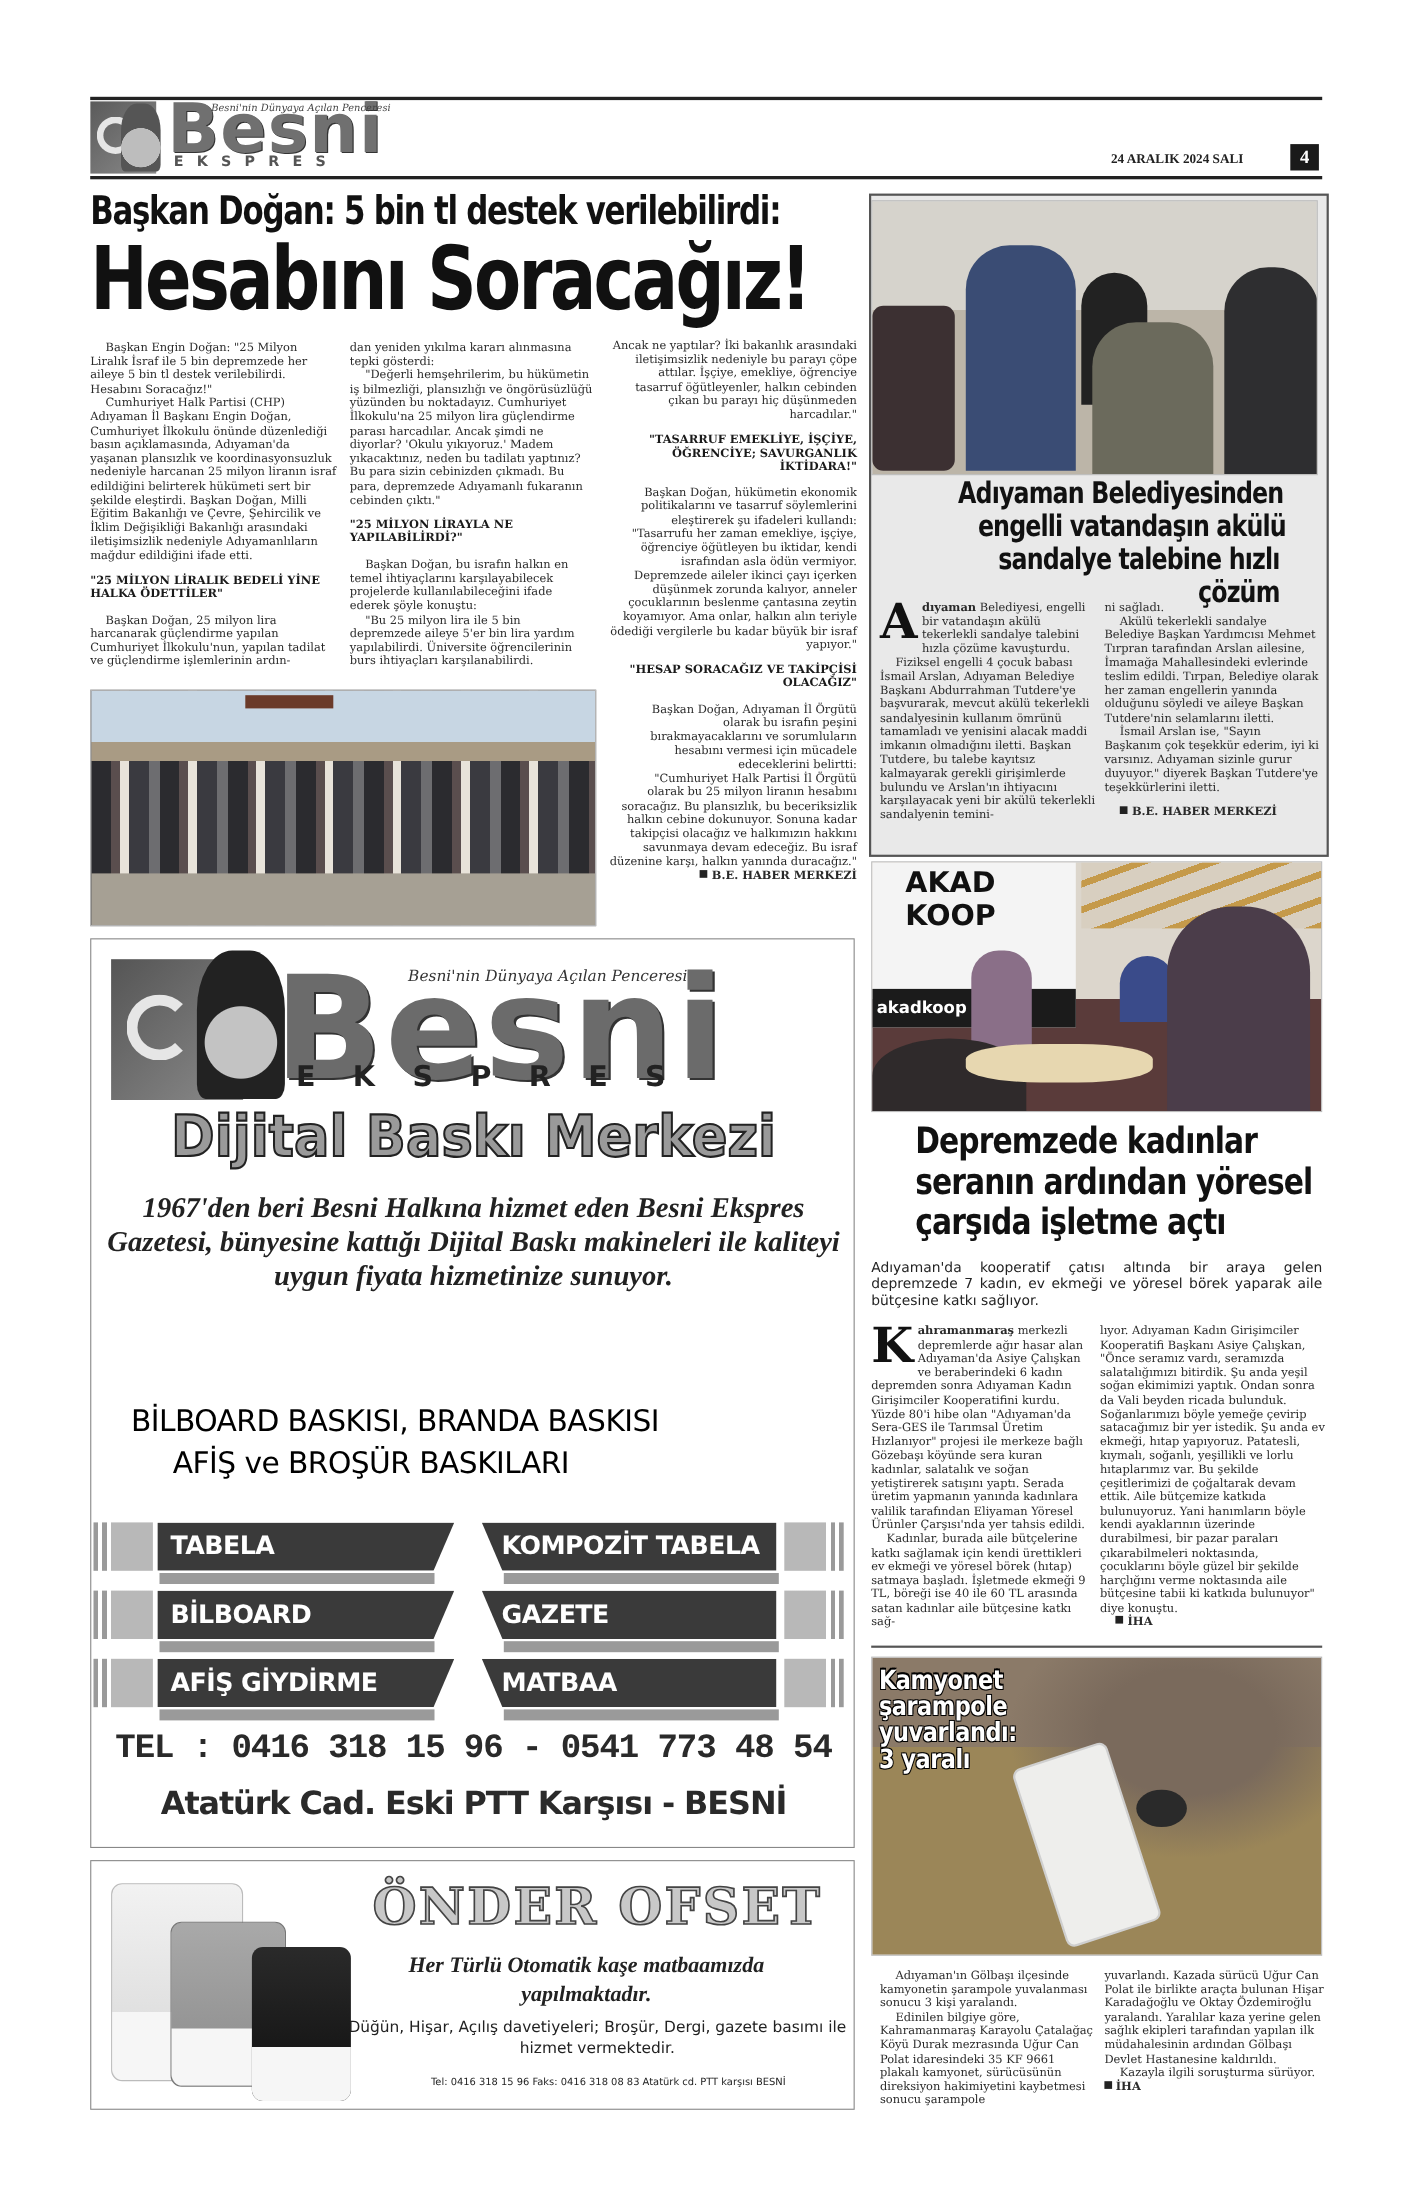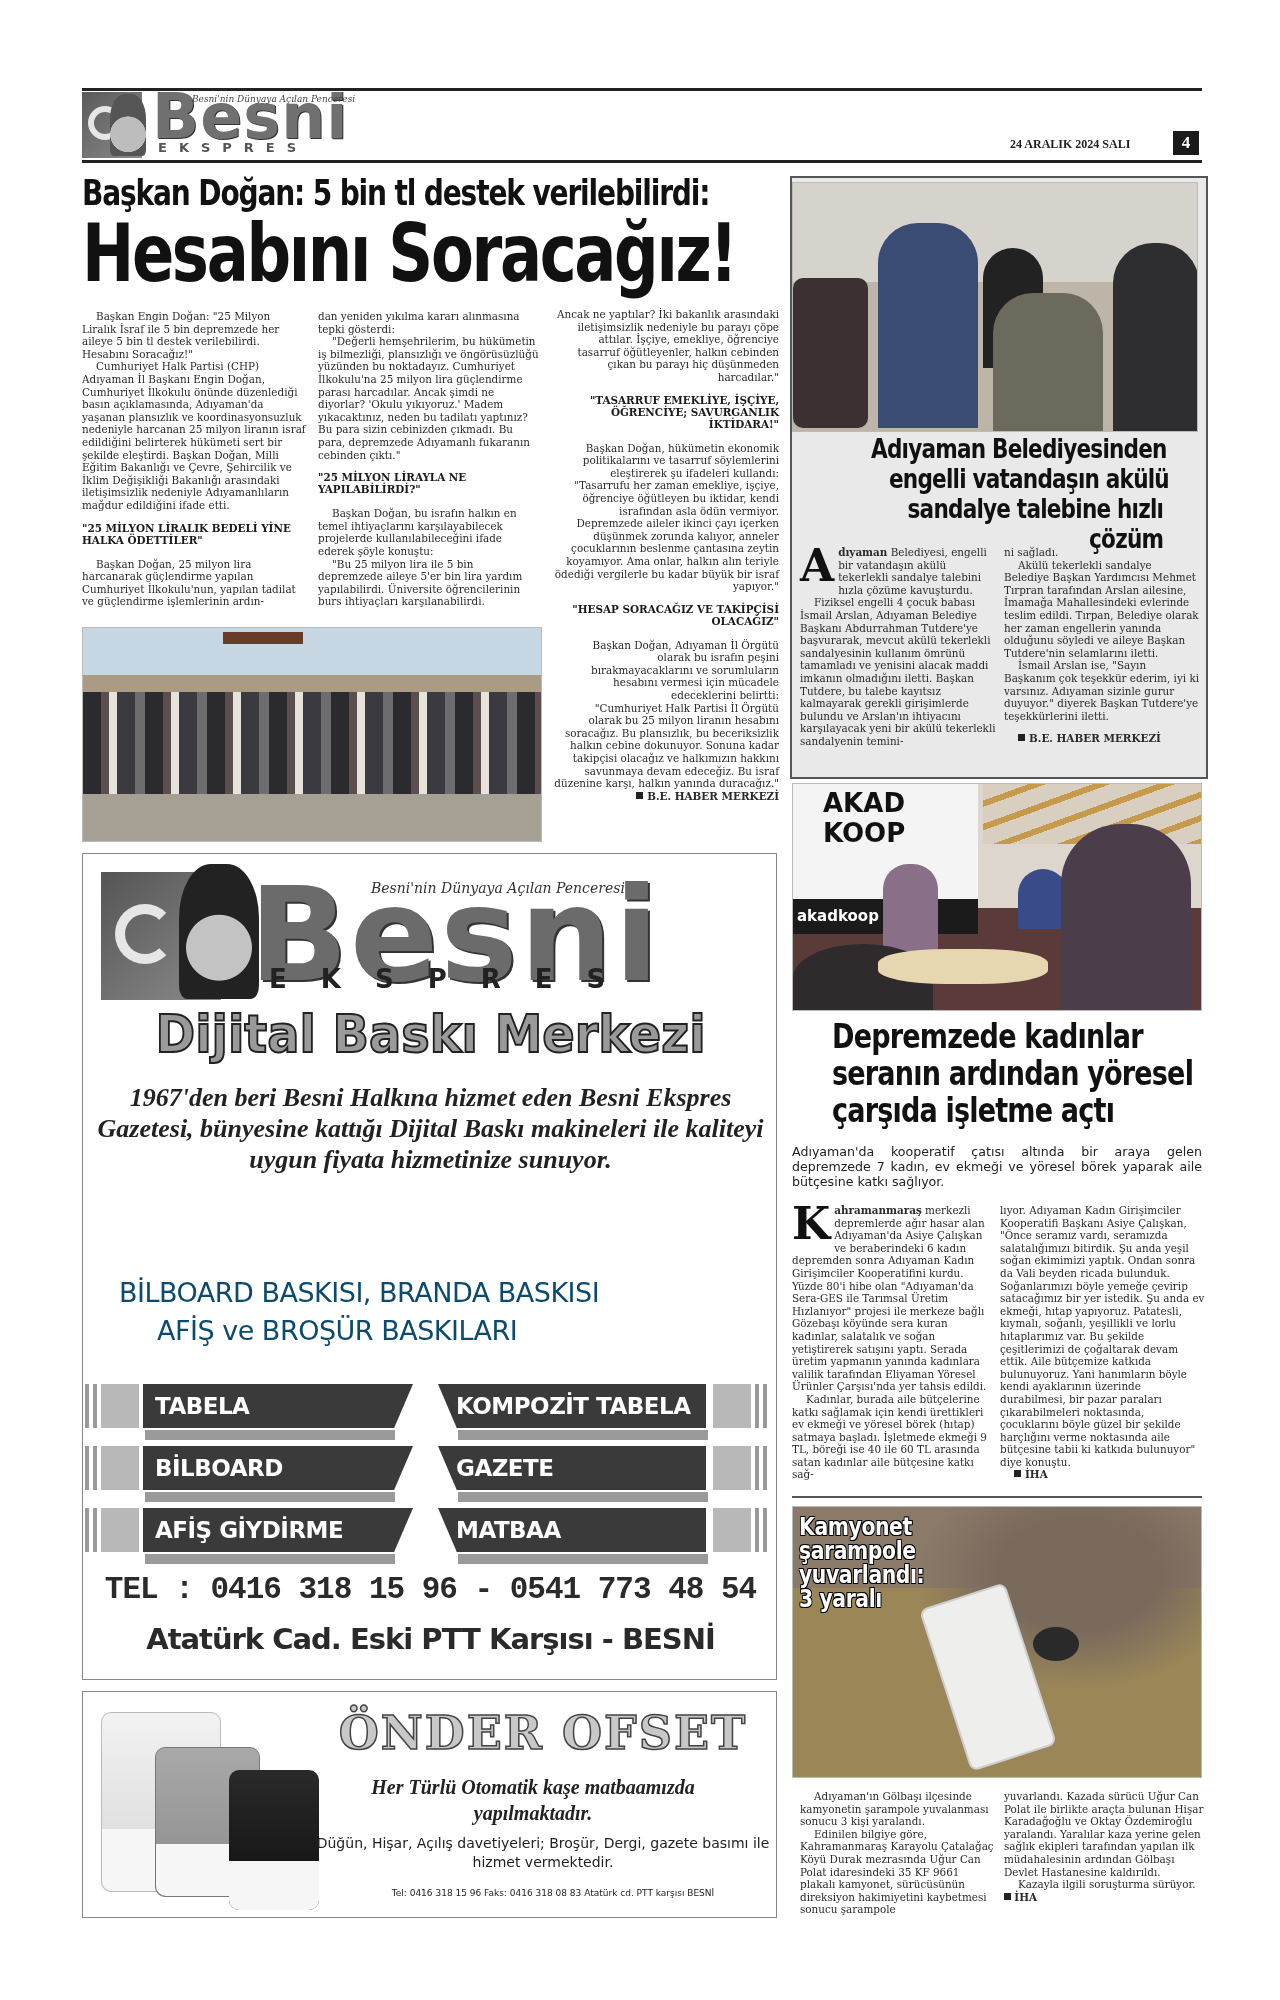--- a/index.html
+++ b/index.html
@@ -93,21 +93,21 @@
   .ad1 { left: 82px; top: 853px; width: 695px; height: 827px; border: 1px solid #888; background: #fff; }
   .ad1-logo { position: absolute; left: 18px; top: 10px; width: 660px; height: 135px; }
   .ad1-flag { position: absolute; left: 0; top: 8px; width: 120px; height: 128px; background: linear-gradient(135deg,#555,#8a8a8a); }
   .ad1-crescent { position: absolute; left: 14px; top: 40px; width: 60px; height: 60px; border-radius: 50%; border: 10px solid #e6e6e6; border-right-color: transparent; }
   .ad1-portrait { position: absolute; left: 78px; top: 0; width: 80px; height: 135px; background: radial-gradient(circle at 50% 62%, #c3c3c3 0 35%, #222 36%); border-radius: 40% 40% 10% 10%; }
   .ad1-tag { position: absolute; left: 200px; top: 16px; font-family: "DejaVu Serif", serif; font-style: italic; font-size: 14px; color: #333; }
   .ad1-besni { position: absolute; left: 148px; top: 6px; font-family: "DejaVu Sans", sans-serif; font-weight: bold; font-size: 130px; color: #6b6b6b; line-height: 1; letter-spacing: 2px; text-shadow: 2px 2px 0 #333; }
   .ad1-ekspres { position: absolute; left: 168px; top: 100px; font-family: "DejaVu Sans", sans-serif; font-weight: bold; font-size: 26px; letter-spacing: 34px; color: #222; }
   .ad1-dijital { position: absolute; left: 10px; top: 150px; width: 675px; text-align: center; font-family: "DejaVu Sans", sans-serif; font-weight: bold; font-size: 52px; color: #9a9a9a; -webkit-text-stroke: 2px #222; letter-spacing: 0px; transform: scaleX(0.92); }
   .ad1-slogan { position: absolute; left: 10px; top: 228px; width: 675px; text-align: center; font-family: "Liberation Serif", serif; font-style: italic; font-weight: bold; font-size: 26px; line-height: 31px; color: #222; }
-  .ad1-services-title { position: absolute; left: 36px; top: 420px; font-family: "DejaVu Sans", sans-serif; font-size: 27px; line-height: 38px; color: #0c4a6e; letter-spacing: -0.5px; }
+  .ad1-services-title { position: absolute; left: 36px; top: 420px; font-family: "DejaVu Sans", sans-serif; font-size: 27px; line-height: 38px; color: #000000; letter-spacing: -0.5px; }
   .ad1-services-title .l2 { padding-left: 38px; display: block; }
   .ad1-grid { position: absolute; left: 0; top: 530px; width: 695px; }
   .ribbon { position: absolute; height: 44px; background: #3a3a3a; color: #fff; font-family: "DejaVu Sans", sans-serif; font-weight: bold; font-size: 23px; line-height: 44px; letter-spacing: -0.5px; }
   .ribbon.left { left: 60px; width: 270px; clip-path: polygon(0 0, 100% 0, 93% 100%, 0 100%); padding-left: 12px; }
   .ribbon.right { left: 355px; width: 268px; clip-path: polygon(0 0, 100% 0, 100% 100%, 7% 100%); text-align: left; padding-left: 18px; }
   .ribbon-shadow { position: absolute; height: 10px; background: #9a9a9a; }
   .side-bar { position: absolute; width: 54px; height: 44px; background: repeating-linear-gradient(90deg, #9a9a9a 0 4px, #fff 4px 8px, #9a9a9a 8px 12px, #fff 12px 16px, #b8b8b8 16px 54px); }
   .ad1-tel { position: absolute; left: 20px; top: 718px; width: 655px; text-align: center; font-family: Liberation Mono, monospace; font-weight: bold; font-size: 31px; color: #2a2a2a; letter-spacing: -1px; }
   .ad1-addr { position: absolute; left: 20px; top: 768px; width: 655px; text-align: center; font-family: "DejaVu Sans", sans-serif; font-weight: bold; font-size: 29px; color: #2a2a2a; letter-spacing: -1px; }
 

